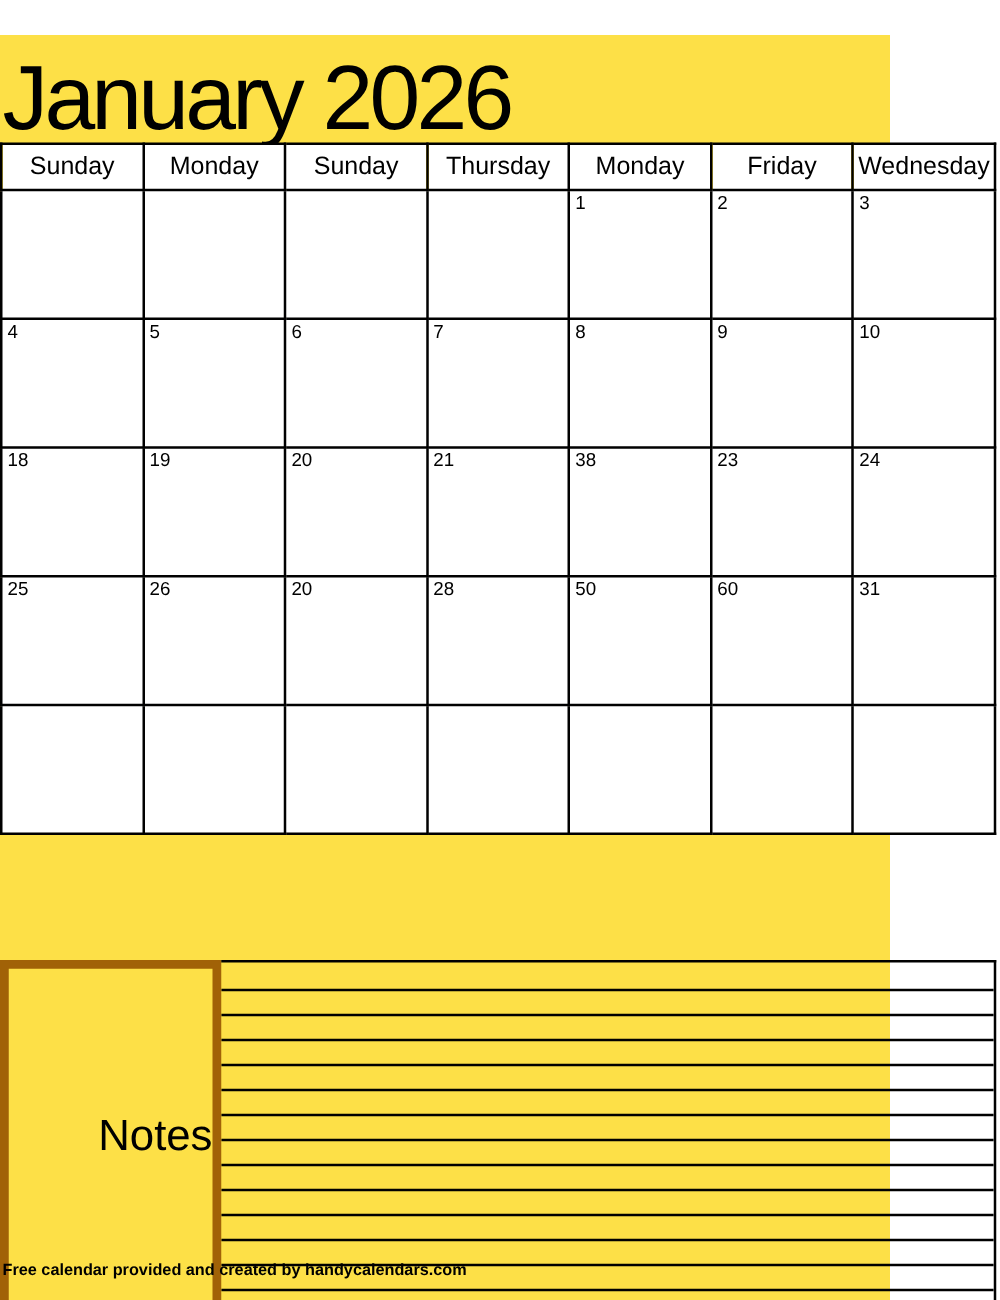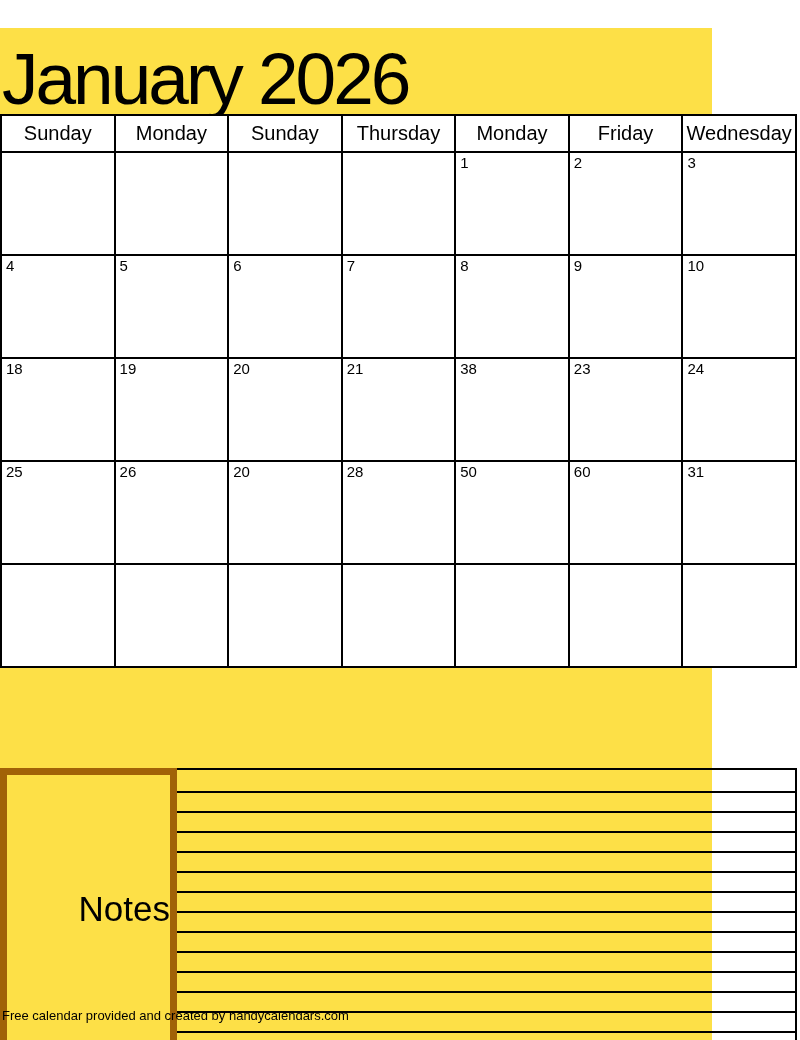--- a/index.html
+++ b/index.html
@@ -87,21 +87,21 @@
   .ruled-line {
     height: 20px;
     border-bottom: 2px solid #000;
   }
 
   
   .footer {
     position: absolute;
     top: 980px; left: 2px;
     font-size: 13px;
-    font-weight: 400;
+    font-weight: 700;
     white-space: nowrap;
   }
 </style>
 </head>
 <body>
 
 <div class="page">
 
   <div class="title">January 2026</div>
 

